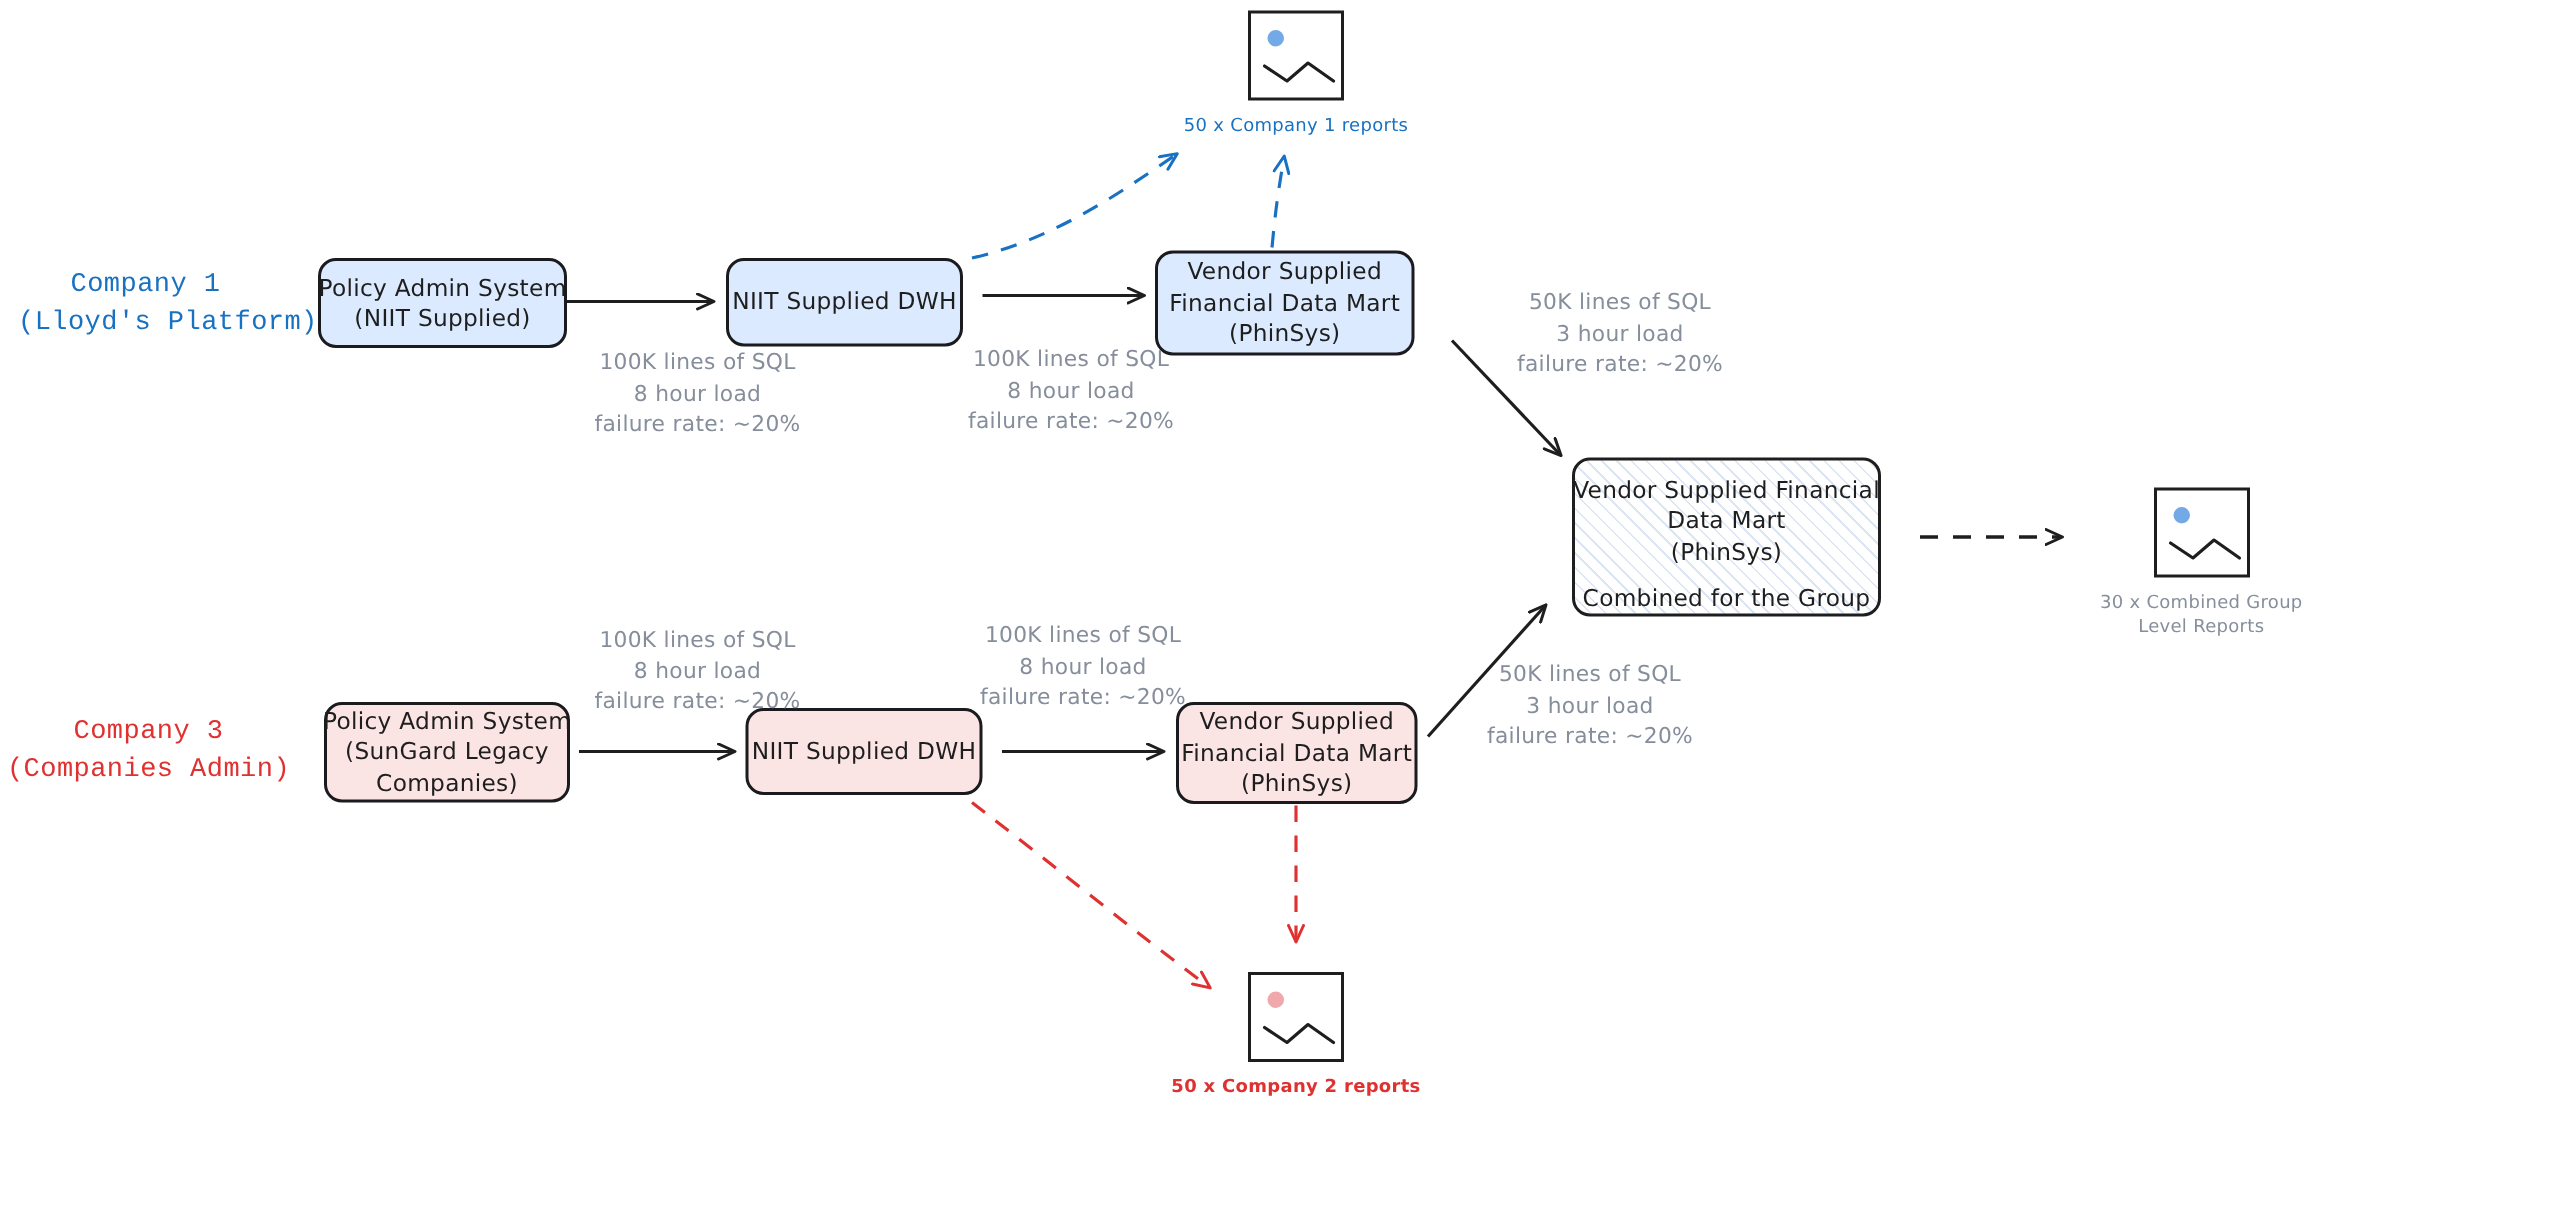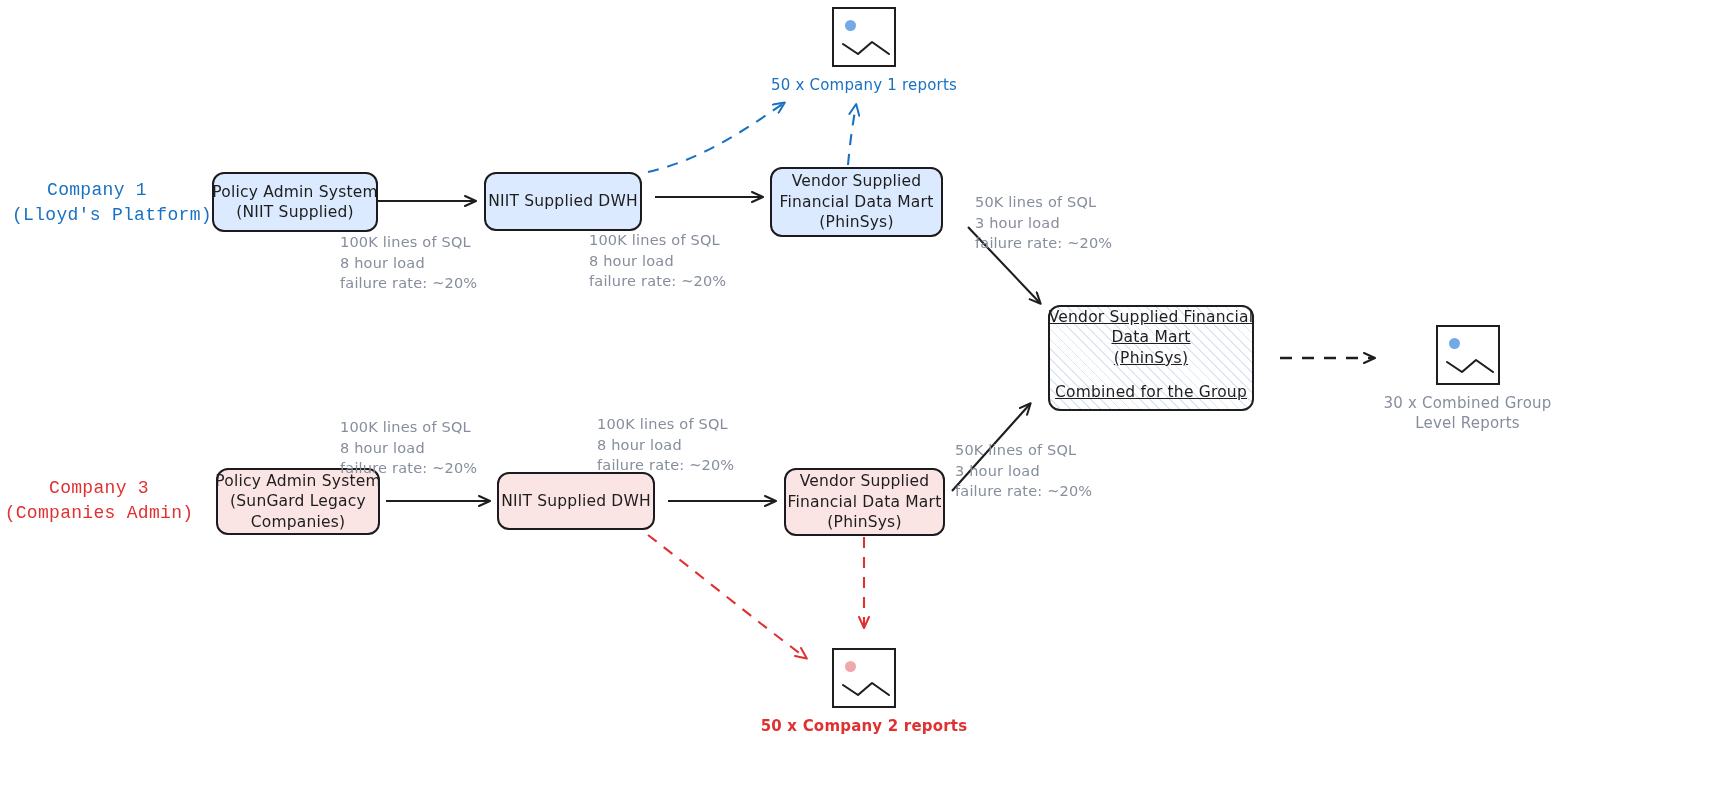--- a/index.html
+++ b/index.html
@@ -57,20 +57,21 @@
     text-align: center;
     font-size: 18px;
     line-height: 1.4;
     letter-spacing: 0.3px;
     white-space: nowrap;
     font-family: Liberation Mono, monospace;
   }
   .side-label .ln { display: block; }
   .edge-label {
     position: absolute;
+    text-align: center;
     color: #868e9c;
     font-size: 14.5px;
     line-height: 1.42;
     letter-spacing: 0.2px;
     white-space: nowrap;
   }
   .edge-label .ln { display: block; }
   .report {
     position: absolute;
     display: flex;
@@ -86,21 +87,21 @@
   }
   .report .glyph .dot {
     position: absolute;
     width: 11px; height: 11px;
     border-radius: 50%;
     left: 11px; top: 11px;
   }
   .report .glyph svg { position: absolute; left: 0; top: 0; }
   .report .cap {
     margin-top: 8px;
-    font-size: 15px;
+    font-size: 12px;
     letter-spacing: 0.2px;
     text-align: center;
     line-height: 1.35;
     white-space: nowrap;
   }
   .report .cap .ln { display: block; }
 </style>
 </head>
 <body>
 
@@ -170,21 +171,21 @@
   <div class="node pink" style="left:497px; top:472px; width:158px; height:58px;">
     <span class="ln">NIIT Supplied DWH</span>
   </div>
 
   <div class="node pink" style="left:784px; top:468px; width:161px; height:68px;">
     <span class="ln">Vendor Supplied</span>
     <span class="ln">Financial Data Mart</span>
     <span class="ln">(PhinSys)</span>
   </div>
 
-  <div class="node hatch" style="left:1048px; top:305px; width:206px; height:106px; justify-content:flex-start; text-decoration:underline;">
+  <div class="node hatch" style="left:1048px; top:305px; width:206px; height:106px; justify-content:flex-start; padding-top:10px;">
     <span class="ln">Vendor Supplied Financial</span>
     <span class="ln">Data Mart</span>
     <span class="ln">(PhinSys)</span>
     <span class="ln" style="height:14px;"></span>
     <span class="ln">Combined for the Group</span>
   </div>
 
   <div class="edge-label" style="left:340px; top:232px; width:250px;">
     <span class="ln">100K lines of SQL</span>
     <span class="ln">8 hour load</span>

